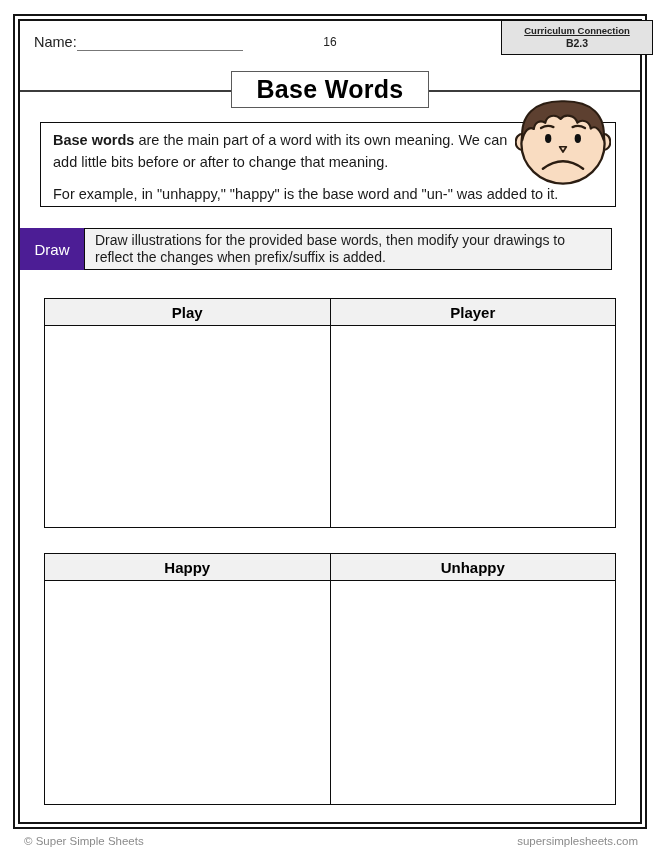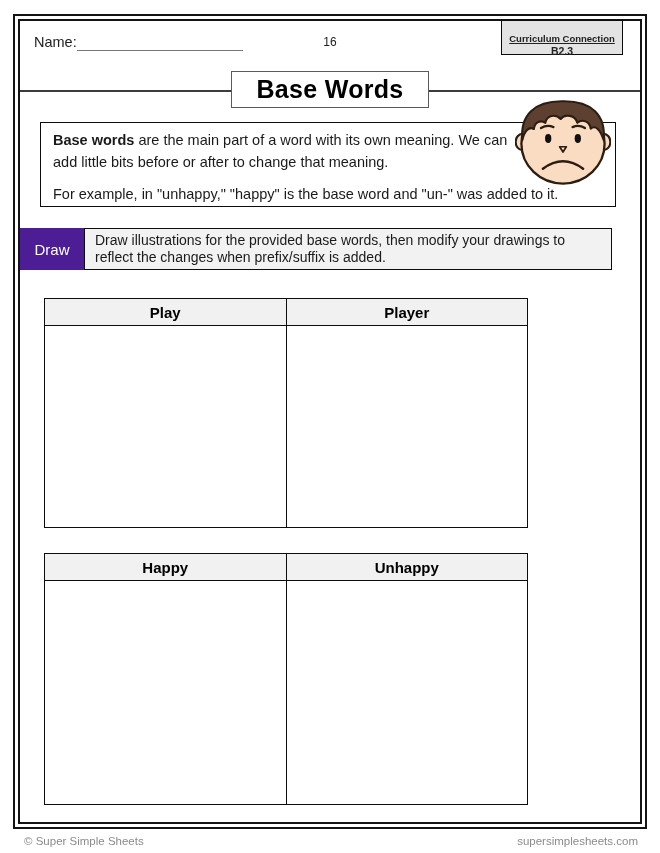--- a/index.html
+++ b/index.html
@@ -10,22 +10,22 @@
     overflow:hidden;
   }
   .frame-outer { position:absolute; left:13px; top:14px; width:634px; height:815px; border:2px solid #141414; }
   .frame-inner { position:absolute; left:18px; top:19px; width:624px; height:805px; border:2px solid #141414; }
 
   .name-row { position:absolute; left:34px; top:34px; font-size:14.5px; color:#222; }
   .name-line { position:absolute; left:77px; top:50px; width:166px; border-bottom:1.4px solid #777; height:0; }
   .page-number { position:absolute; left:305px; top:35px; width:50px; text-align:center; font-size:12px; color:#222; }
 
   .curriculum-box {
-    position:absolute; left:501px; top:20px; width:122px; height:35px;
-    background:#e3e3e3; border:1.6px solid #0c0c0c; text-align:center; padding-top:12px;
+    position:absolute; left:501px; top:20px; width:152px; height:35px;
+    background:#e3e3e3; border:1.6px solid #0c0c0c; text-align:center; padding-top:4px;
   }
   .curriculum-title { font-size:9.5px; font-weight:bold; text-decoration:underline; color:#222; }
   .curriculum-code { font-size:10.5px; font-weight:bold; color:#222; margin-top:1px; }
 
   .title-rule { position:absolute; left:20px; top:90px; width:620px; border-top:2px solid #3c3c3c; height:0; z-index:1; }
   .title-box {
     position:absolute; left:50%; transform:translateX(-50%); top:71px; width:198px; height:37px;
     background:#ffffff; border:1.6px solid #5a5a5a; z-index:2;
     display:flex; align-items:center; justify-content:center;
   }
@@ -44,21 +44,21 @@
   .draw-label {
     position:absolute; left:20px; top:228px; width:64px; height:42px; background:#4c1d95;
     color:#fff; display:flex; align-items:center; justify-content:center; font-size:15px; z-index:2;
   }
   .instruction-box {
     position:absolute; left:84px; top:228px; width:528px; height:42px;
     background:#f2f2f2; border:1.3px solid #0c0c0c; padding:11px 10px;
     font-size:14px; line-height:17.5px; display:flex; align-items:center;
   }
 
-  .draw-table { position:absolute; left:44px; width:484px; border:1.7px solid #0c0c0c; background:#fff; display:flex; flex-direction:column; }
+  .draw-table { position:absolute; left:44px; width:572px; border:1.7px solid #0c0c0c; background:#fff; display:flex; flex-direction:column; }
   .table-1 { top:298px; height:230px; }
   .table-2 { top:553px; height:252px; }
   .table-header-row { display:flex; height:27px; background:#f1f1f1; border-bottom:1.7px solid #0c0c0c; flex:0 0 auto; }
   .table-header-cell {
     flex:1; display:flex; align-items:center; justify-content:center;
     font-size:15px; font-weight:bold; color:#000;
   }
   .table-header-cell:first-child { border-right:1.4px solid #0c0c0c; }
   .table-body-row { display:flex; flex:1; }
   .draw-cell { flex:1; }

